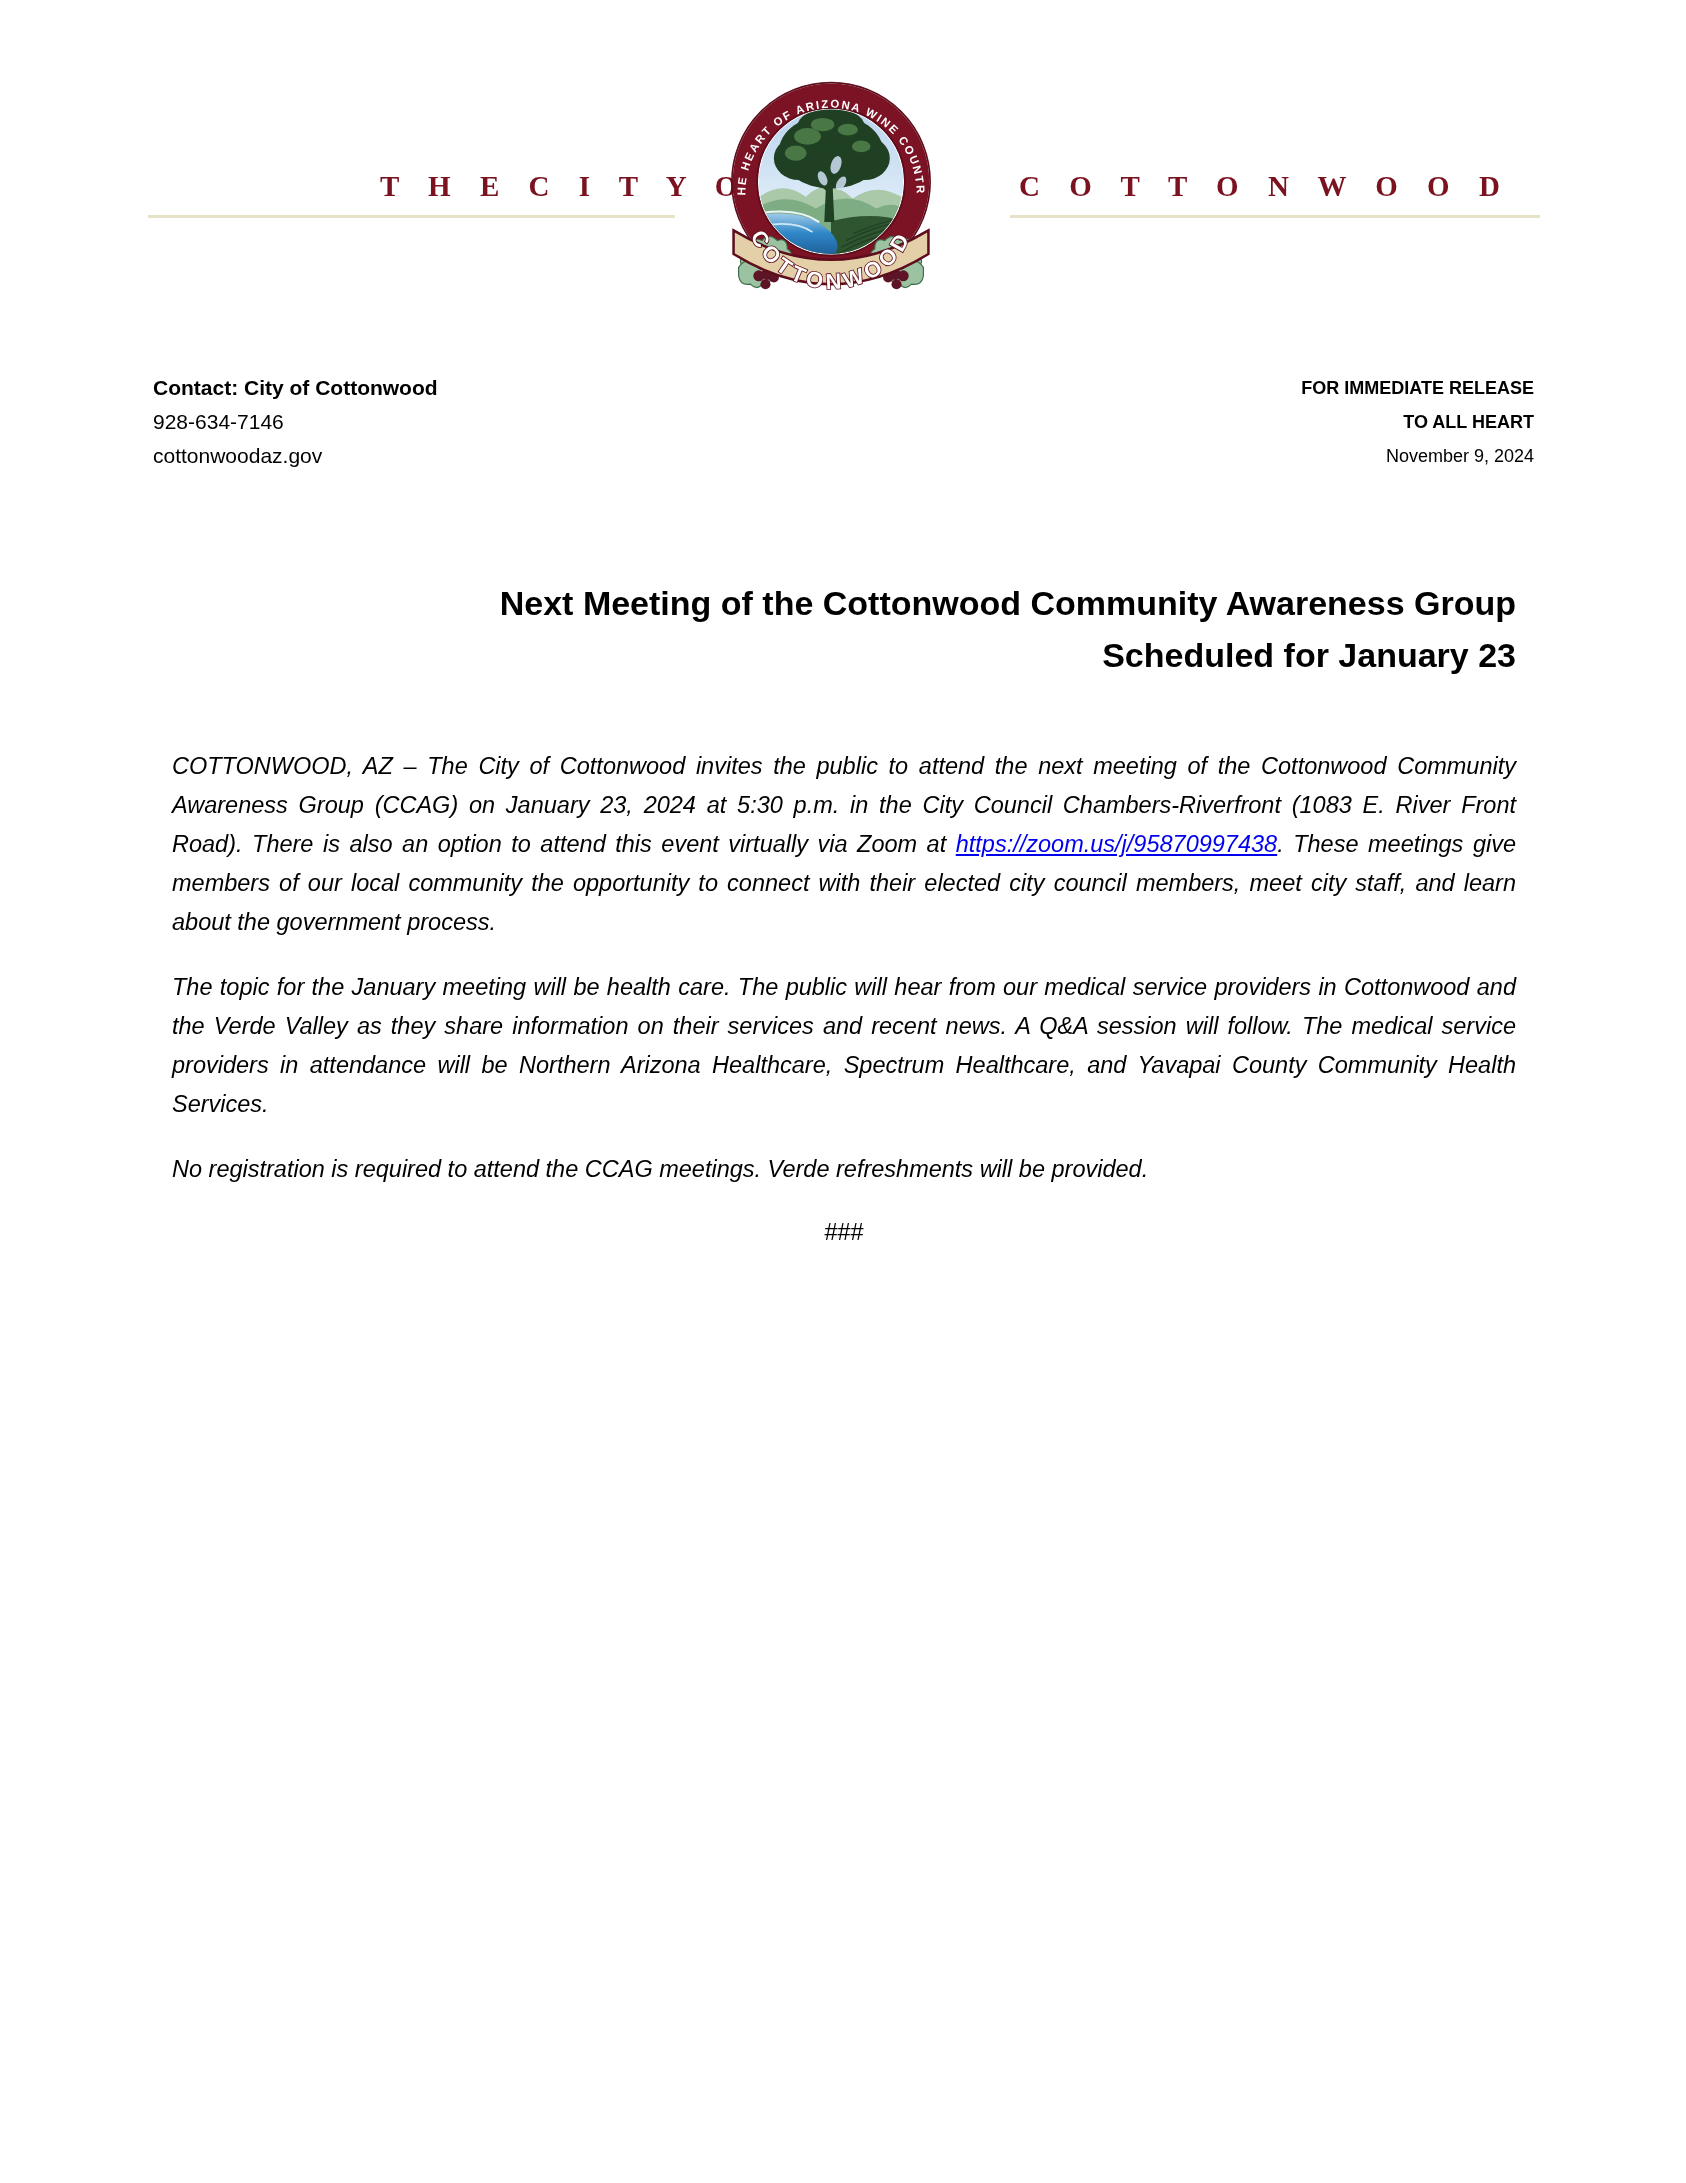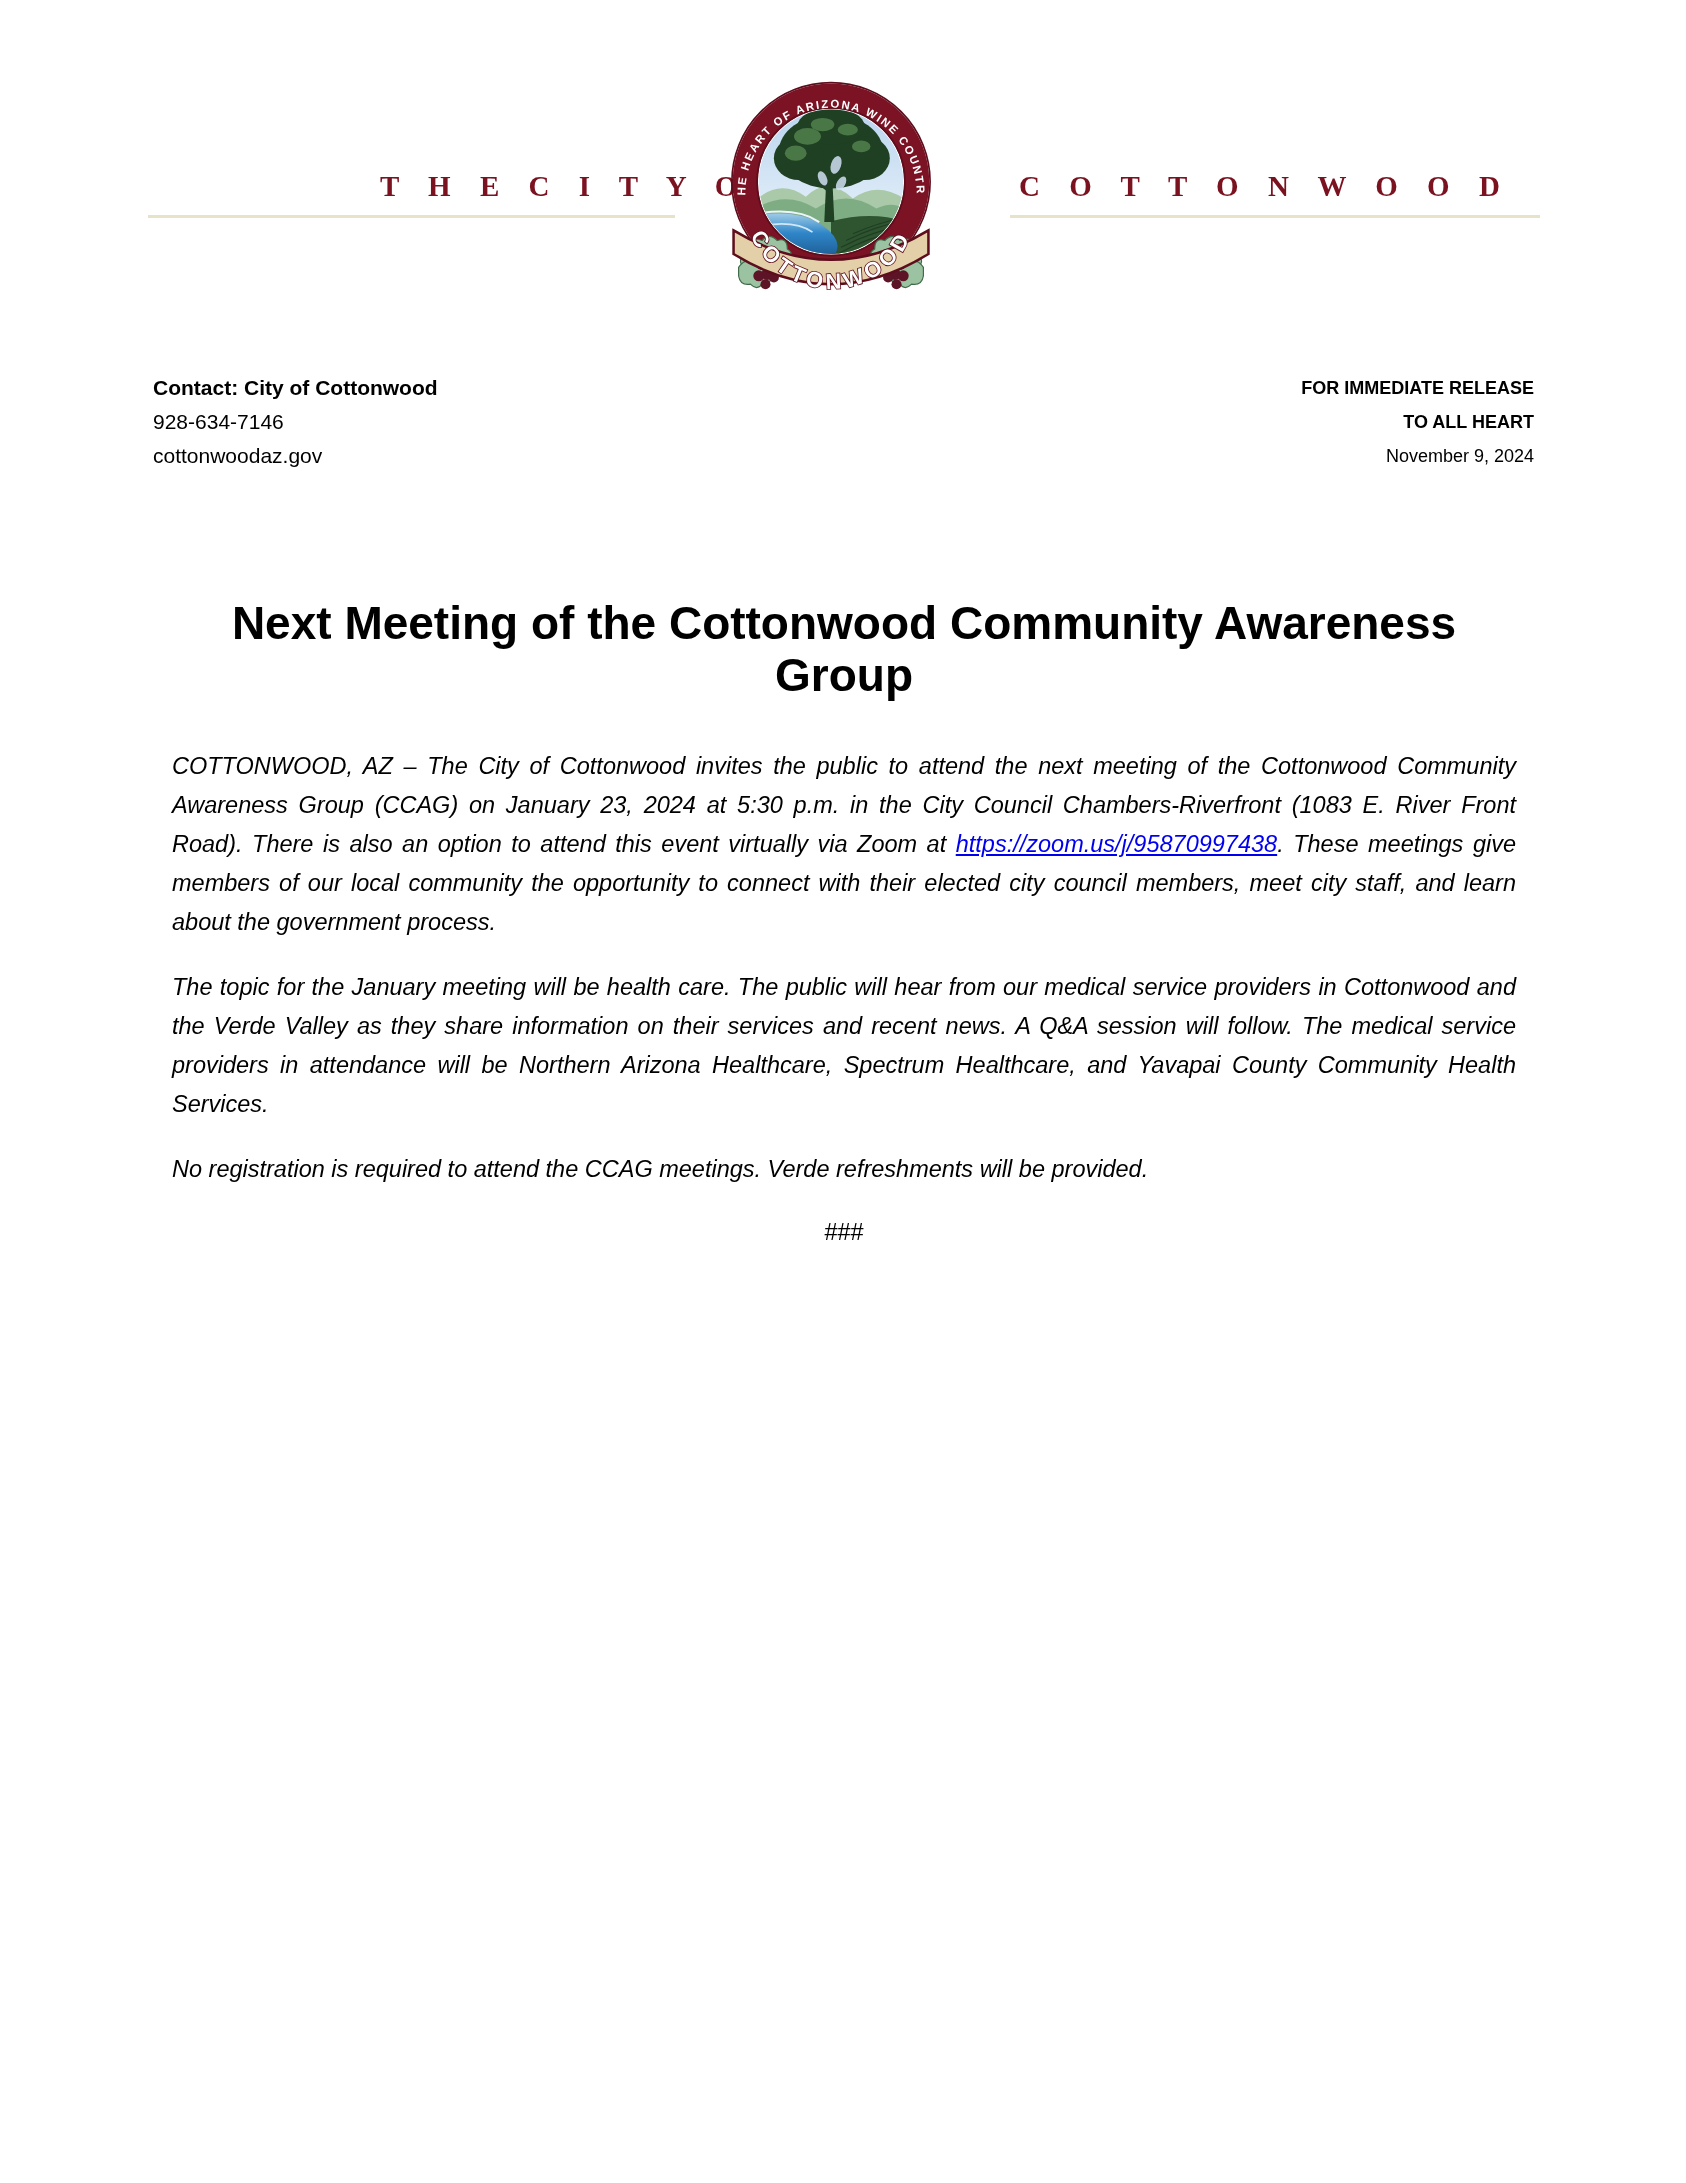--- a/index.html
+++ b/index.html
@@ -84,25 +84,24 @@
     line-height: 34px;
   }
   .contact-right .bold { font-weight: 700; }
 
   
   .headline {
     position: absolute;
     left: 172px;
     top: 577px;
     width: 1344px;
-    text-align: center;
-    font-size: 46px;
+    text-align: right;
+    font-size: 34px;
     font-weight: 700;
     line-height: 52px;
-    margin-top: 20px;
   }
 
   
   .body-copy {
     position: absolute;
     left: 172px;
     top: 747px;
     width: 1344px;
     font-size: 23.5px;
     line-height: 39px;
@@ -264,20 +263,21 @@
   </div>
 
   <div class="contact-right">
     <div class="bold">FOR IMMEDIATE RELEASE</div>
     <div class="bold">TO ALL HEART</div>
     <div>November 9, 2024</div>
   </div>
 
   <div class="headline">
     <div>Next Meeting of the Cottonwood Community Awareness Group</div>
+    <div>Scheduled for January 23</div>
   </div>
 
   <div class="body-copy">
     <p><span>COTTONWOOD, AZ – The City of Cottonwood invites the public to attend the next meeting of the Cottonwood Community Awareness Group (CCAG) on January 23, 2024 at 5:30 p.m. in the City Council Chambers-Riverfront (1083 E. River Front Road). There is also an option to attend this event virtually via Zoom at </span><a href="#">https://zoom.us/j/95870997438</a><span>. These meetings give members of our local community the opportunity to connect with their elected city council members, meet city staff, and learn about the government process.</span></p>
 
     <p>The topic for the January meeting will be health care. The public will hear from our medical service providers in Cottonwood and the Verde Valley as they share information on their services and recent news. A Q&amp;A session will follow. The medical service providers in attendance will be Northern Arizona Healthcare, Spectrum Healthcare, and Yavapai County Community Health Services.</p>
 
     <p>No registration is required to attend the CCAG meetings. Verde refreshments will be provided.</p>
   </div>
 

